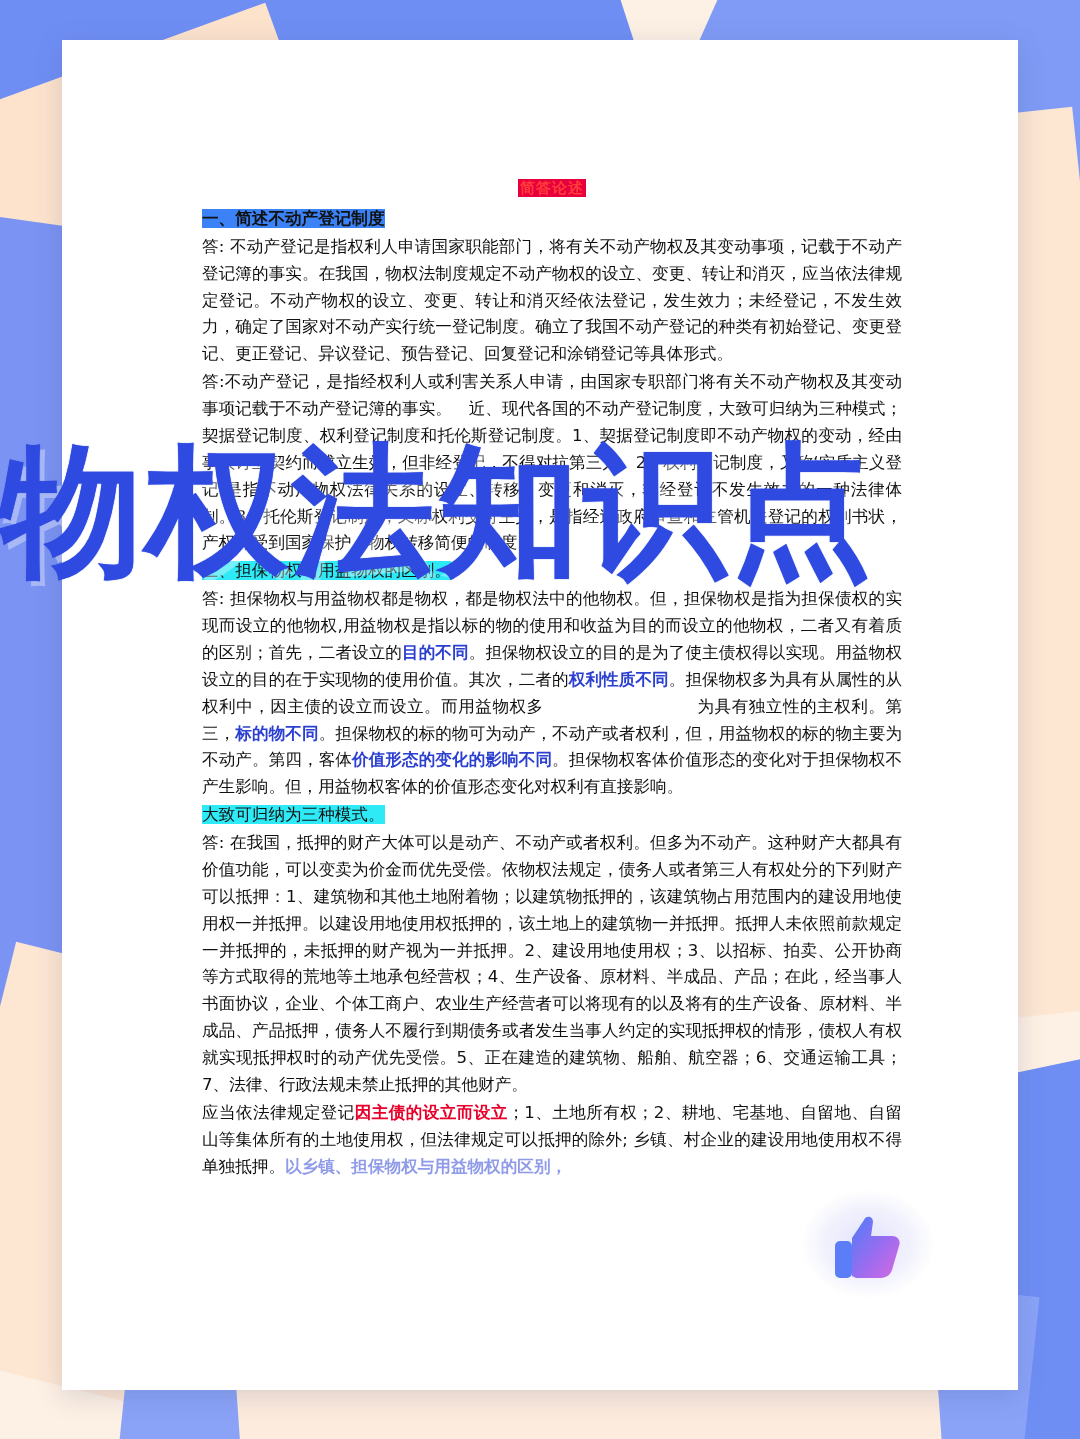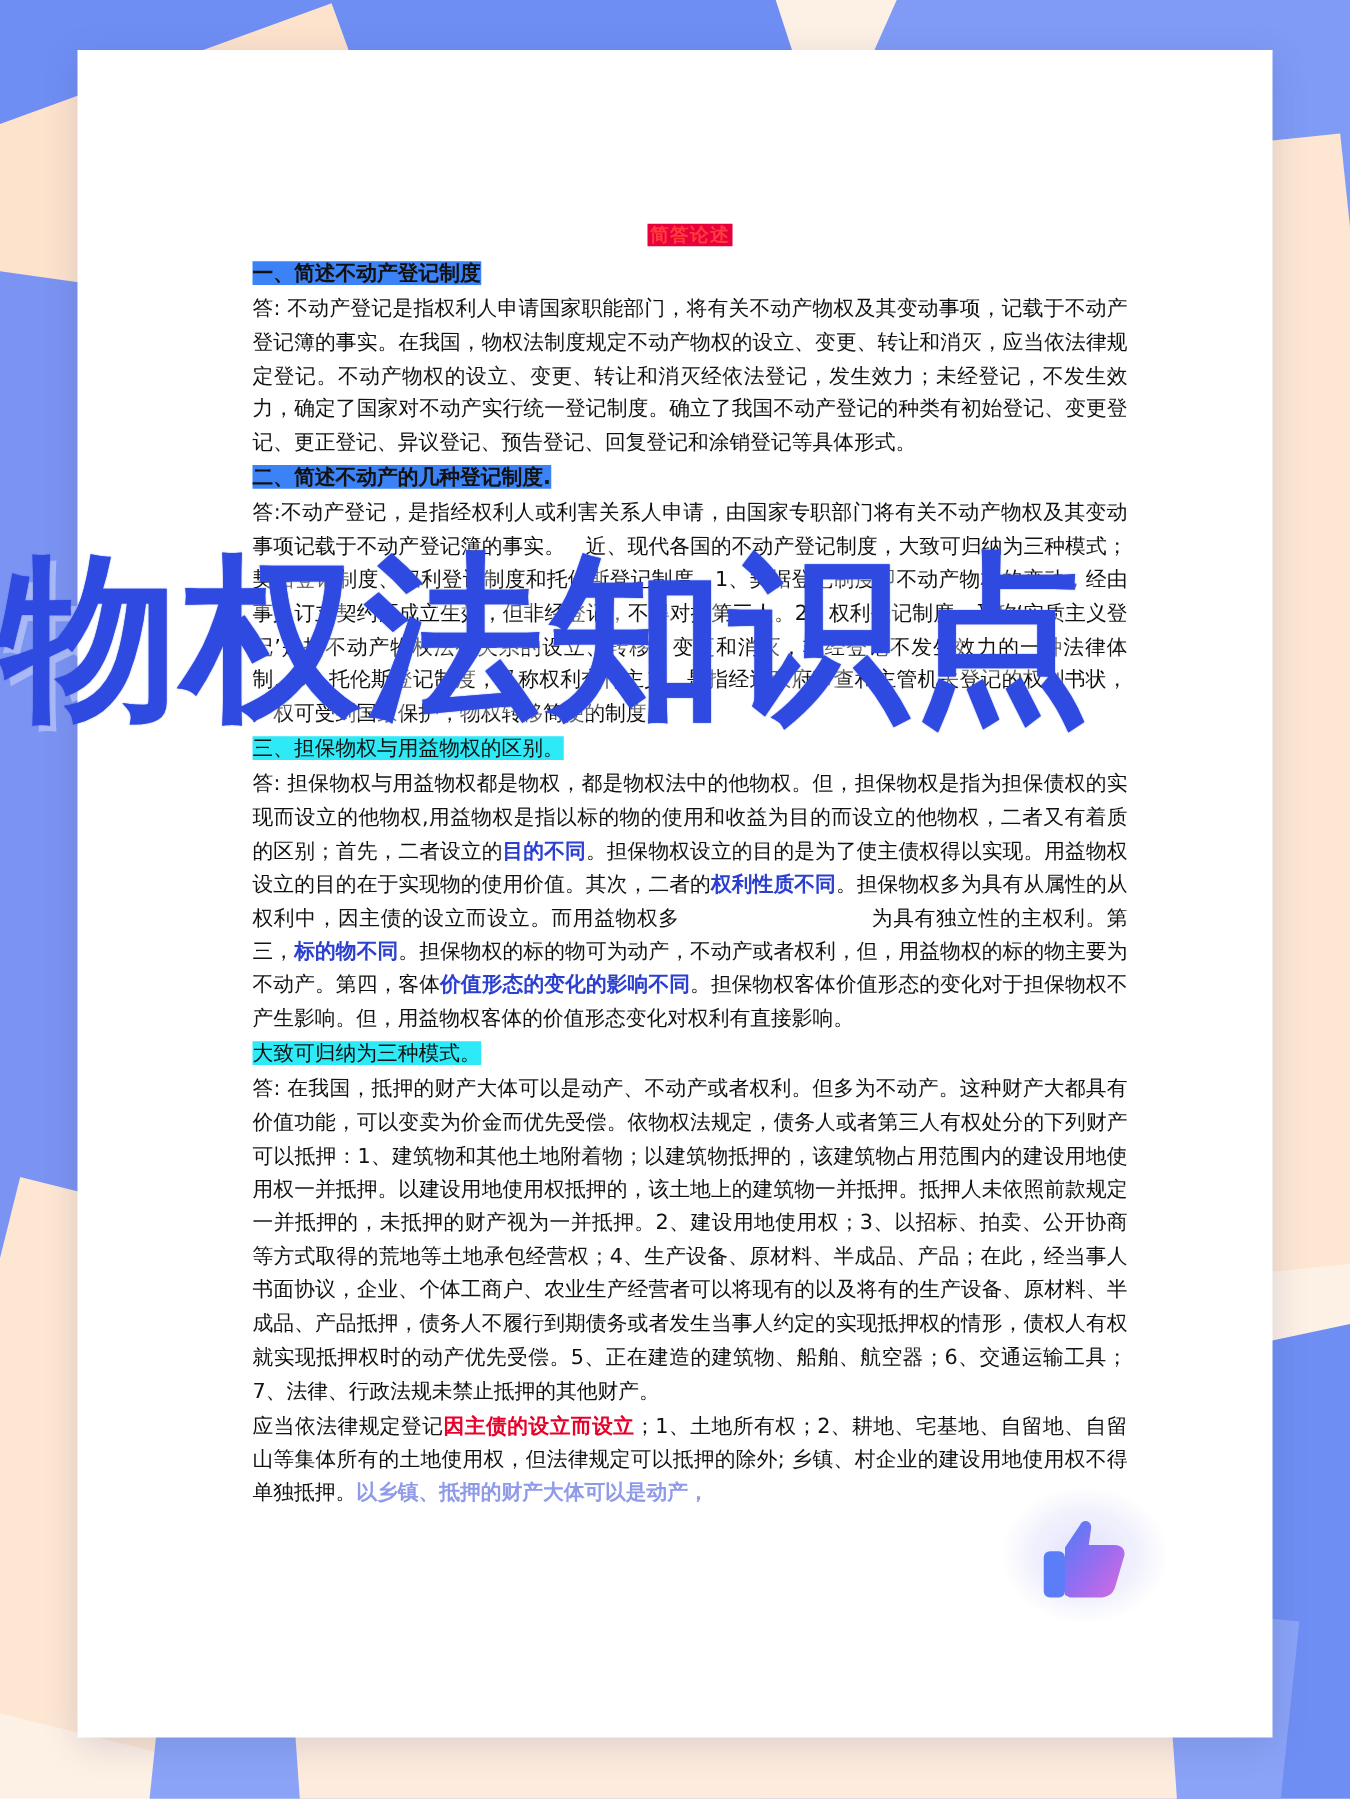--- a/index.html
+++ b/index.html
@@ -140,35 +140,32 @@
 
     <div class="doc-title">
       <span>简答论述</span>
     </div>
 
     <p class="para">
       <span class="hl-cyan">一、简述不动产登记制度</span>
     </p>
     <p class="para">答: 不动产登记是指权利人申请国家职能部门，将有关不动产物权及其变动事项，记载于不动产登记簿的事实。在我国，物权法制度规定不动产物权的设立、变更、转让和消灭，应当依法律规定登记。不动产物权的设立、变更、转让和消灭经依法登记，发生效力；未经登记，不发生效力，确定了国家对不动产实行统一登记制度。确立了我国不动产登记的种类有初始登记、变更登记、更正登记、异议登记、预告登记、回复登记和涂销登记等具体形式。</p>
 
-    <p class="para">
-      <span class="hl-cyan">二、简述不动产的几种登记制度.</span>
-    </p>
     <p class="para">答:不动产登记，是指经权利人或利害关系人申请，由国家专职部门将有关不动产物权及其变动事项记载于不动产登记簿的事实。　近、现代各国的不动产登记制度，大致可归纳为三种模式；契据登记制度、权利登记制度和托伦斯登记制度。1、契据登记制度即不动产物权的变动，经由事人订立契约而成立生效，但非经登记，不得对抗第三人。2、权利登记制度，又称‘实质主义登记’是指不动产物权法律关系的设立、转移、变更和消灭，非经登记不发生效力的一种法律体制。3、托伦斯登记制度，又称权利交付主义，是指经过政府审查和主管机关登记的权利书状，产权可受到国家保护，物权转移简便的制度。</p>
 
     <p class="para">
       <span class="hl-cyan2">三、担保物权与用益物权的区别。</span>
     </p>
     <p class="para"><span style="color: rgb(17, 17, 17);">答: 担保物权与用益物权都是物权，都是物权法中的他物权。但，担保物权是指为担保债权的实现而设立的他物权,用益物权是指以标的物的使用和收益为目的而设立的他物权，二者又有着质的区别；首先，二者设立的</span><span style="color: rgb(43, 63, 208); font-weight: bold;">目的不同</span><span style="color: rgb(17, 17, 17);">。担保物权设立的目的是为了使主债权得以实现。用益物权设立的目的在于实现物的使用价值。其次，二者的</span><span style="color: rgb(43, 63, 208); font-weight: bold;">权利性质不同</span><span style="color: rgb(17, 17, 17);">。担保物权多为具有从属性的从权利中，因主债的设立而设立。而用益物权多　　　　　　　　　为具有独立性的主权利。第三，</span><span style="color: rgb(43, 63, 208); font-weight: bold;">标的物不同</span><span style="color: rgb(17, 17, 17);">。担保物权的标的物可为动产，不动产或者权利，但，用益物权的标的物主要为不动产。第四，客体</span><span style="color: rgb(43, 63, 208); font-weight: bold;">价值形态的变化的影响不同</span><span style="color: rgb(17, 17, 17);">。担保物权客体价值形态的变化对于担保物权不产生影响。但，用益物权客体的价值形态变化对权利有直接影响。</span></p>
 
     <p class="para">
       <span class="hl-cyan2">大致可归纳为三种模式。</span>
     </p>
     <p class="para">答: 在我国，抵押的财产大体可以是动产、不动产或者权利。但多为不动产。这种财产大都具有价值功能，可以变卖为价金而优先受偿。依物权法规定，债务人或者第三人有权处分的下列财产可以抵押：1、建筑物和其他土地附着物；以建筑物抵押的，该建筑物占用范围内的建设用地使用权一并抵押。以建设用地使用权抵押的，该土地上的建筑物一并抵押。抵押人未依照前款规定一并抵押的，未抵押的财产视为一并抵押。2、建设用地使用权；3、以招标、拍卖、公开协商等方式取得的荒地等土地承包经营权；4、生产设备、原材料、半成品、产品；在此，经当事人书面协议，企业、个体工商户、农业生产经营者可以将现有的以及将有的生产设备、原材料、半成品、产品抵押，债务人不履行到期债务或者发生当事人约定的实现抵押权的情形，债权人有权就实现抵押权时的动产优先受偿。5、正在建造的建筑物、船舶、航空器；6、交通运输工具；7、法律、行政法规未禁止抵押的其他财产。</p>
-    <p class="para"><span style="color: rgb(17, 17, 17);">应当依法律规定登记</span><span style="color: rgb(232, 0, 42); font-weight: bold;">因主债的设立而设立</span><span style="color: rgb(17, 17, 17);">；1、土地所有权；2、耕地、宅基地、自留地、自留山等集体所有的土地使用权，但法律规定可以抵押的除外; 乡镇、村企业的建设用地使用权不得单独抵押。</span><span style="color: rgb(143, 155, 232); font-weight: bold;">以乡镇、抵押的财产大体可以是动产，</span></p>
+    <p class="para"><span style="color: rgb(17, 17, 17);">应当依法律规定登记</span><span style="color: rgb(232, 0, 42); font-weight: bold;">因主债的设立而设立</span><span style="color: rgb(17, 17, 17);">；1、土地所有权；2、耕地、宅基地、自留地、自留山等集体所有的土地使用权，但法律规定可以抵押的除外; 乡镇、村企业的建设用地使用权不得单独抵押。</span><span style="color: rgb(143, 155, 232); font-weight: bold;">以乡镇、担保物权与用益物权的区别，</span></p>
 
   </div>
 
   <div id="thumb">
     <div class="glow"></div>
     <svg width="78" height="74" viewBox="0 0 78 74">
       <defs>
         <linearGradient id="g1" x1="0" y1="0" x2="1" y2="1">
           <stop offset="0%" stop-color="#4f7df7"></stop>
           <stop offset="55%" stop-color="#9b6cf0"></stop>

